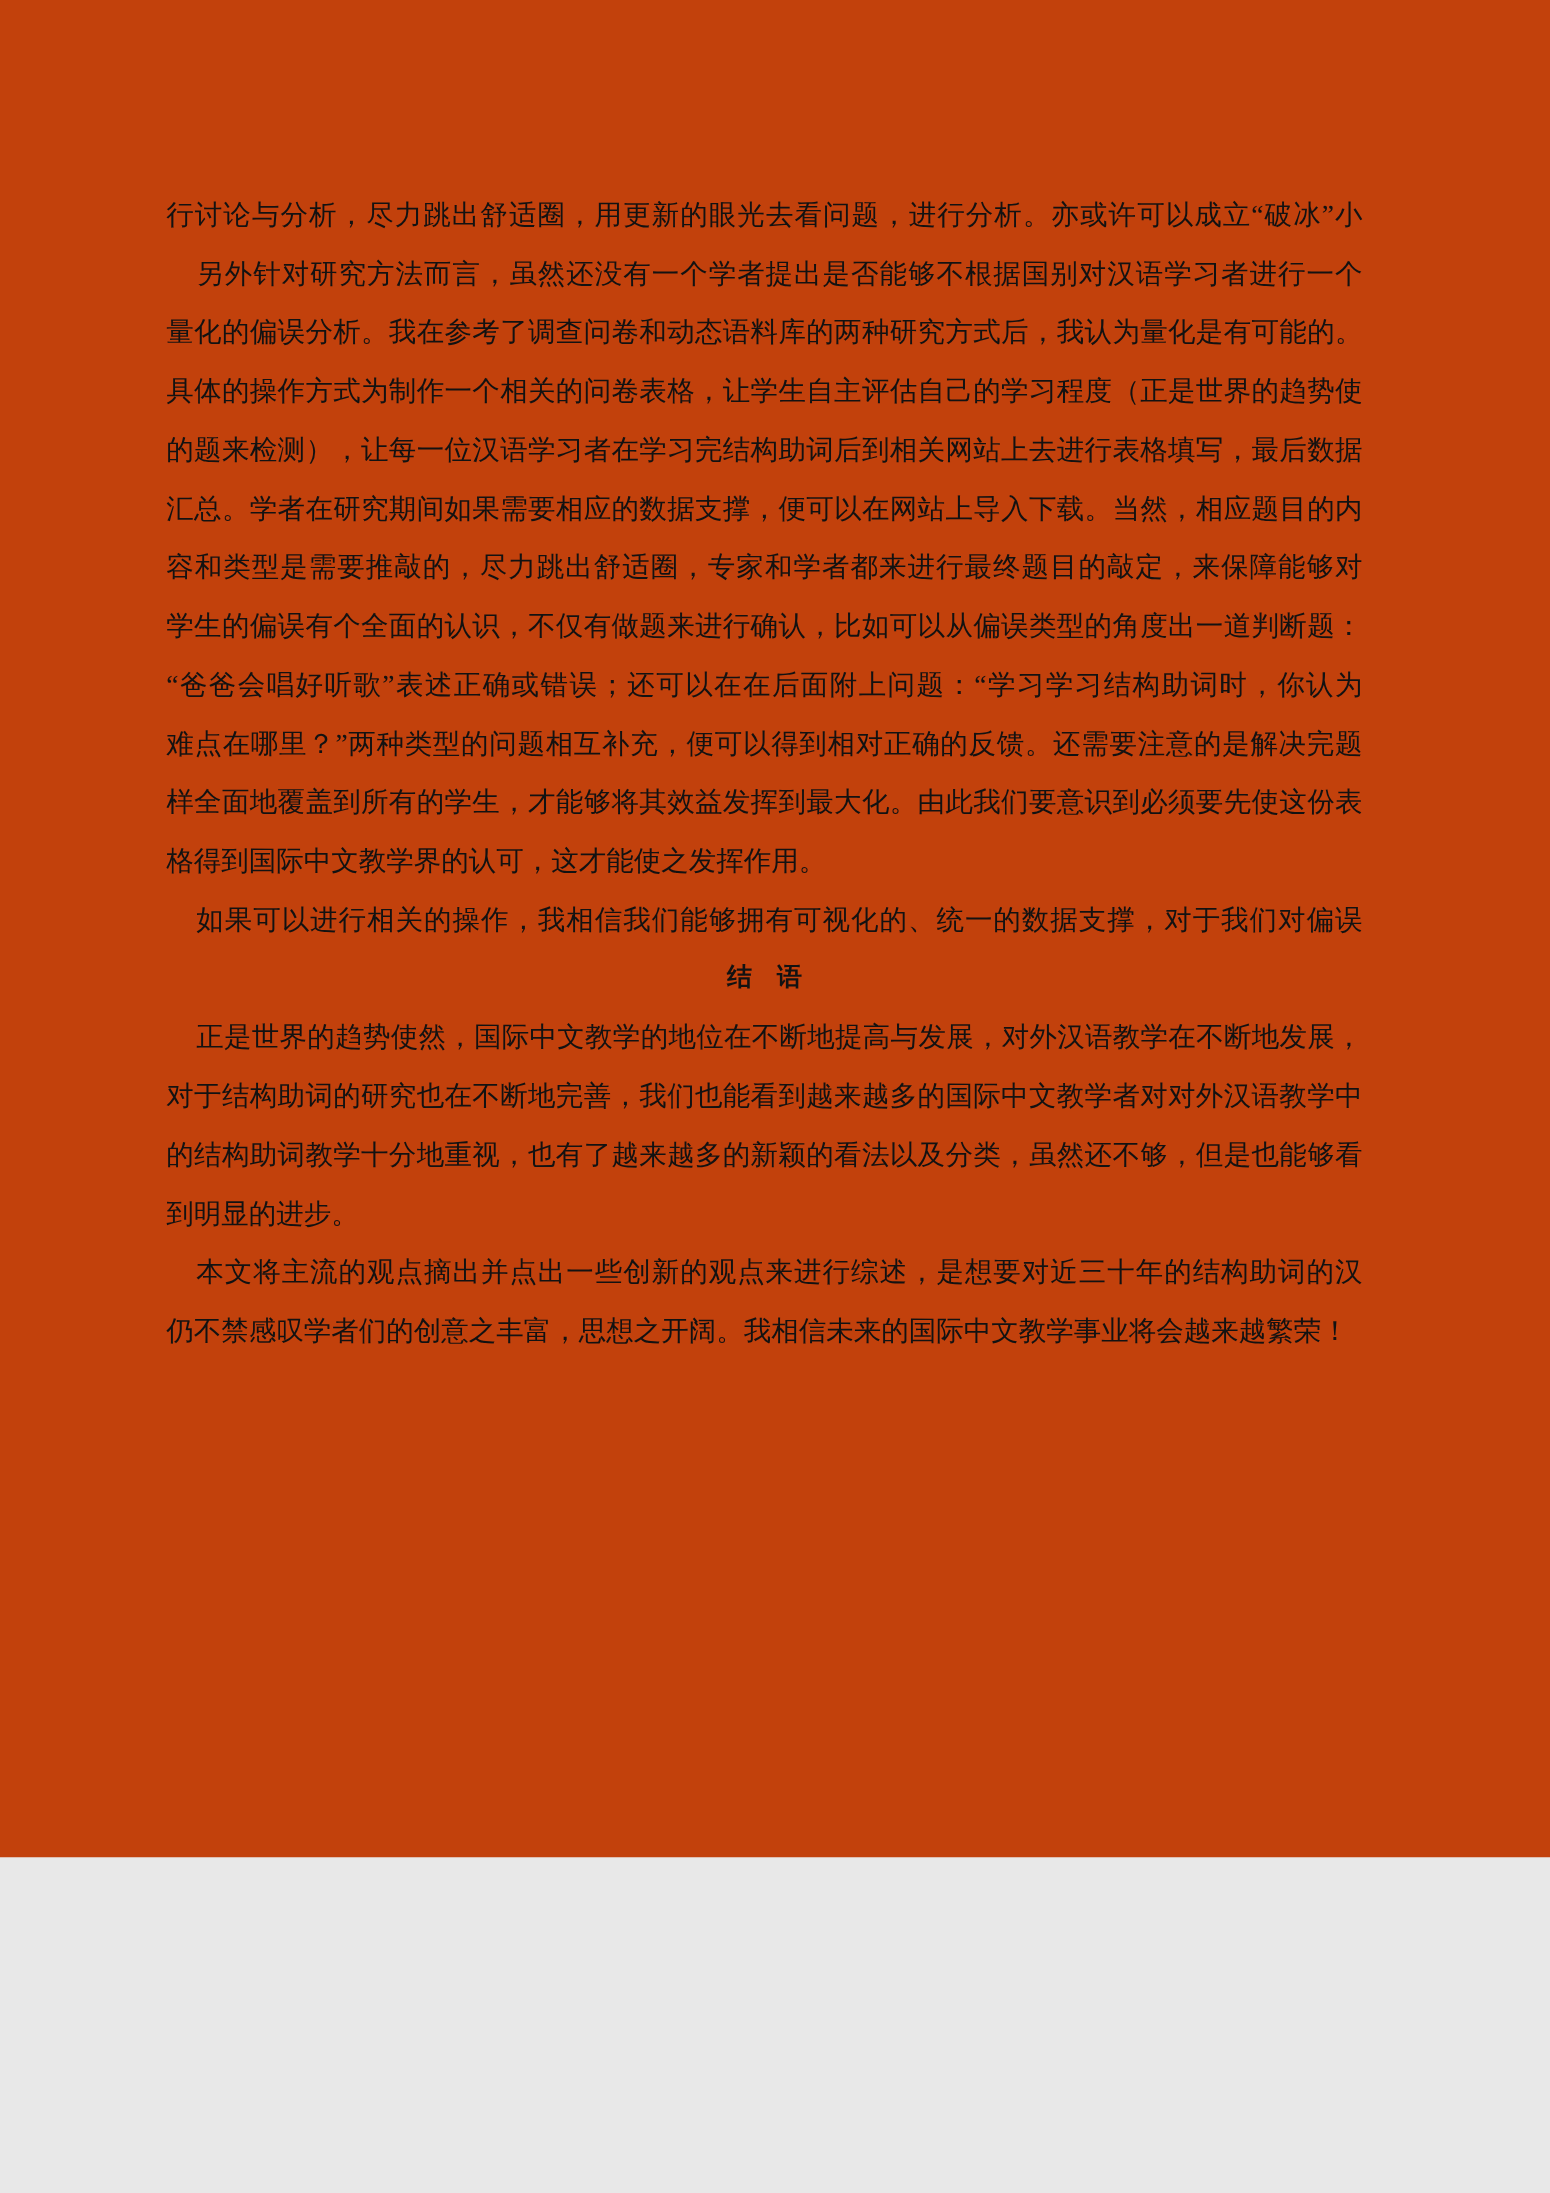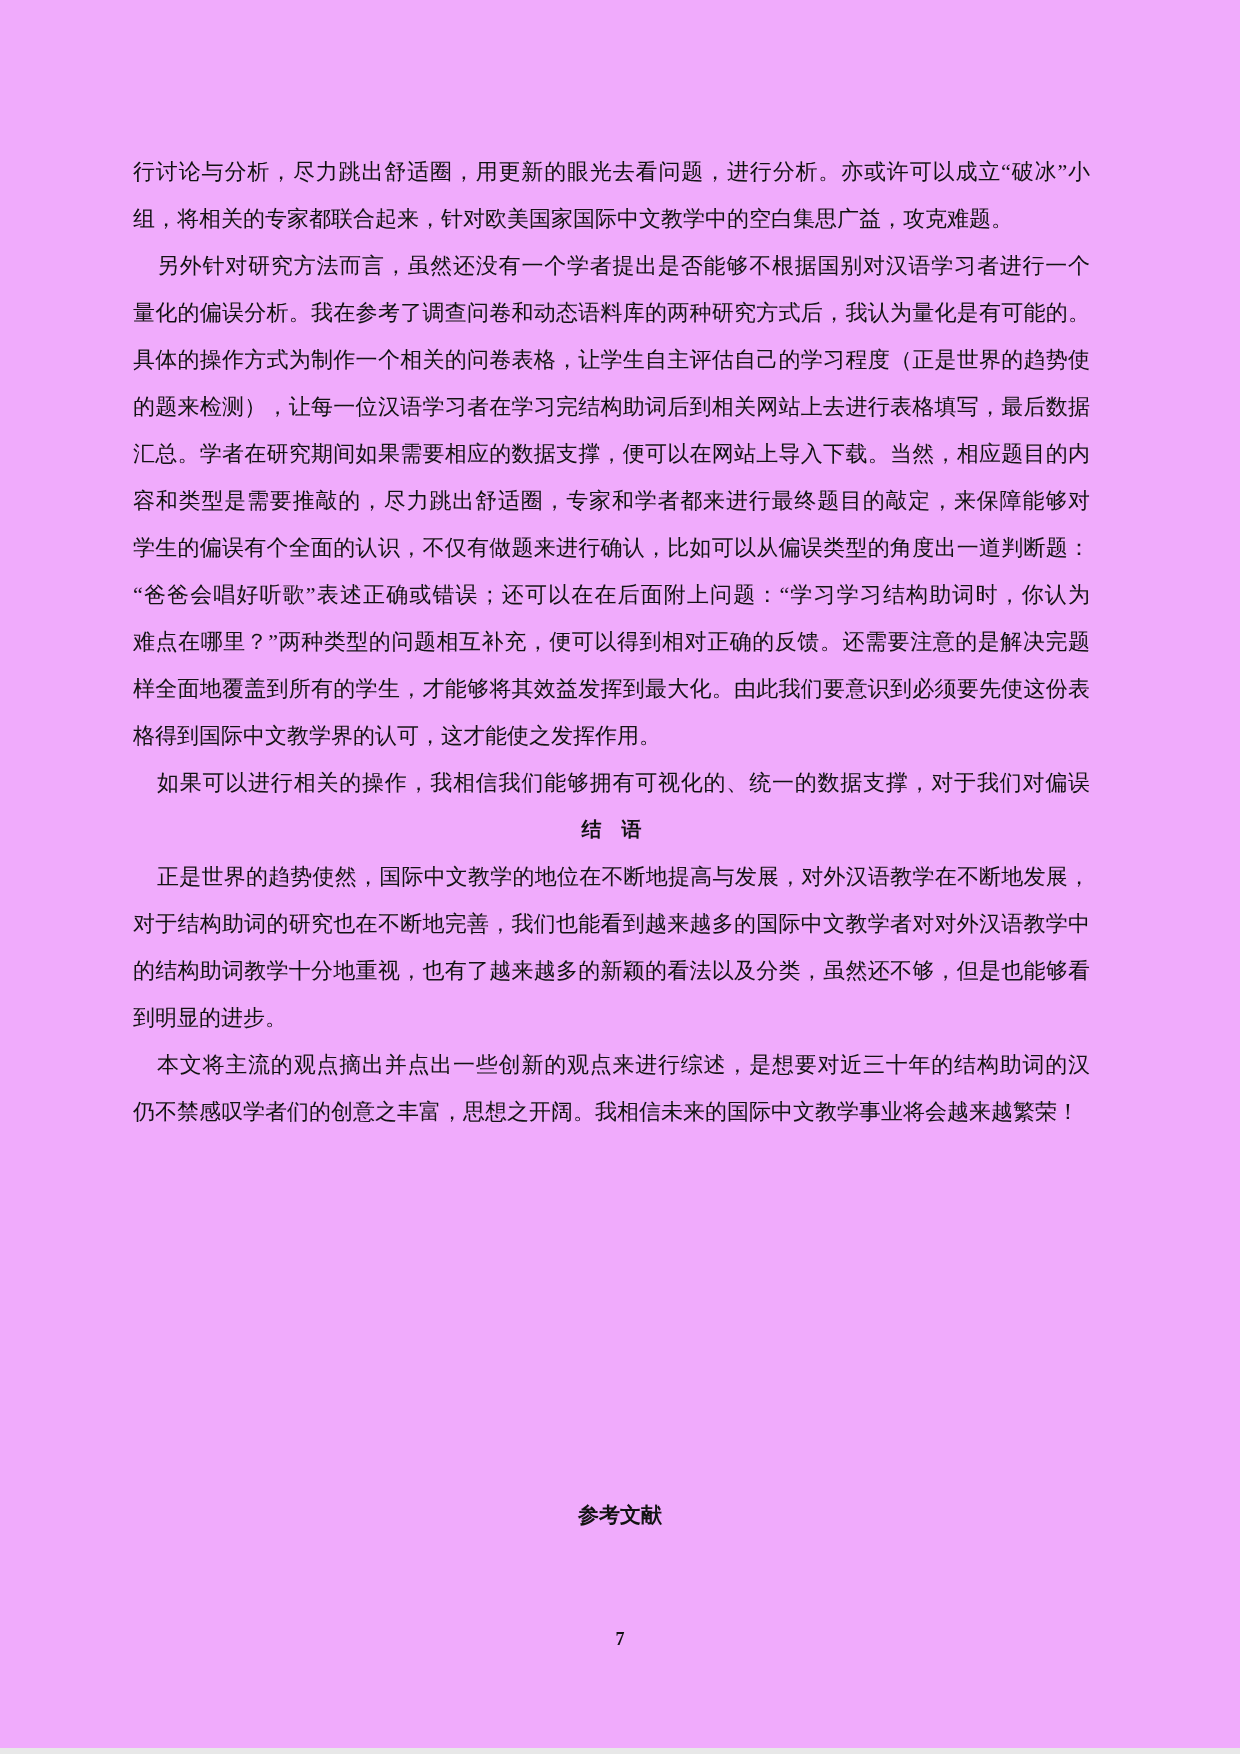--- a/index.html
+++ b/index.html
@@ -1,21 +1,21 @@
 <!DOCTYPE html>
 <html lang="zh"><head>
 <meta charset="utf-8">
 <style>
   html, body { margin: 0; padding: 0; background: #e8e8e8; }
   .page {
     position: relative;
     width: 1240px;
-    height: 1748px;
+    height: 1486px;
     margin: 0 auto;
-    background: #f0abfc;
+    background: #c2410c;
     font-family: "Liberation Serif", "DejaVu Serif", serif;
     color: #121212;
     overflow: hidden;
   }
   .doc-body {
     position: absolute;
     left: 133px;
     top: 148px;
     width: 957px;
   }
@@ -66,21 +66,20 @@
     font-weight: 700;
     font-size: 18px;
   }
 </style>
 </head>
 <body>
 
 <div class="page">
   <div class="doc-body">
       <div class="line">行讨论与分析，尽力跳出舒适圈，用更新的眼光去看问题，进行分析。亦或许可以成立“破冰”小</div>
-      <div class="line endline">组，将相关的专家都联合起来，针对欧美国家国际中文教学中的空白集思广益，攻克难题。</div>
       <div class="line indent">另外针对研究方法而言，虽然还没有一个学者提出是否能够不根据国别对汉语学习者进行一个</div>
       <div class="line">量化的偏误分析。我在参考了调查问卷和动态语料库的两种研究方式后，我认为量化是有可能的。</div>
       <div class="line">具体的操作方式为制作一个相关的问卷表格，让学生自主评估自己的学习程度（正是世界的趋势使然</div>
       <div class="line">的题来检测），让每一位汉语学习者在学习完结构助词后到相关网站上去进行表格填写，最后数据</div>
       <div class="line">汇总。学者在研究期间如果需要相应的数据支撑，便可以在网站上导入下载。当然，相应题目的内</div>
       <div class="line">容和类型是需要推敲的，尽力跳出舒适圈，专家和学者都来进行最终题目的敲定，来保障能够对</div>
       <div class="line">学生的偏误有个全面的认识，不仅有做题来进行确认，比如可以从偏误类型的角度出一道判断题：</div>
       <div class="line">“爸爸会唱好听歌”表述正确或错误；还可以在在后面附上问题：“学习学习结构助词时，你认为</div>
       <div class="line">难点在哪里？”两种类型的问题相互补充，便可以得到相对正确的反馈。还需要注意的是解决完题</div>
       <div class="line">样全面地覆盖到所有的学生，才能够将其效益发挥到最大化。由此我们要意识到必须要先使这份表</div>

